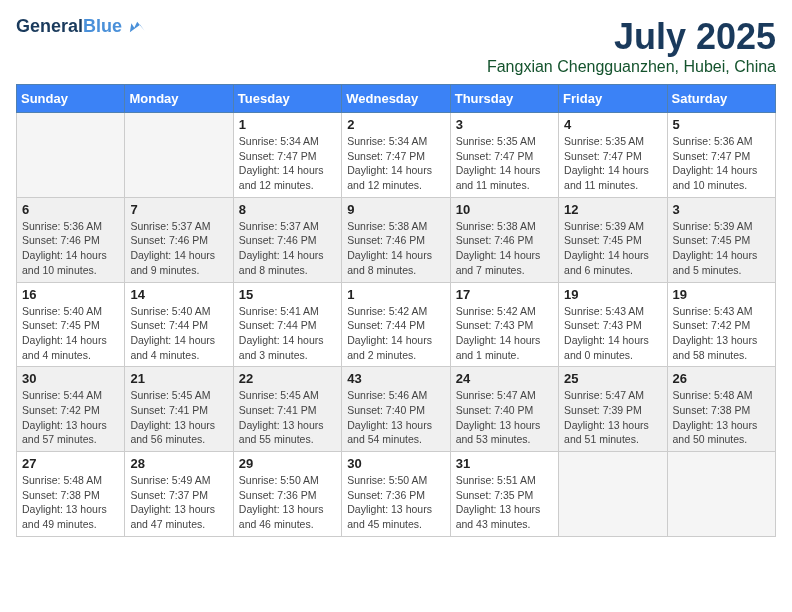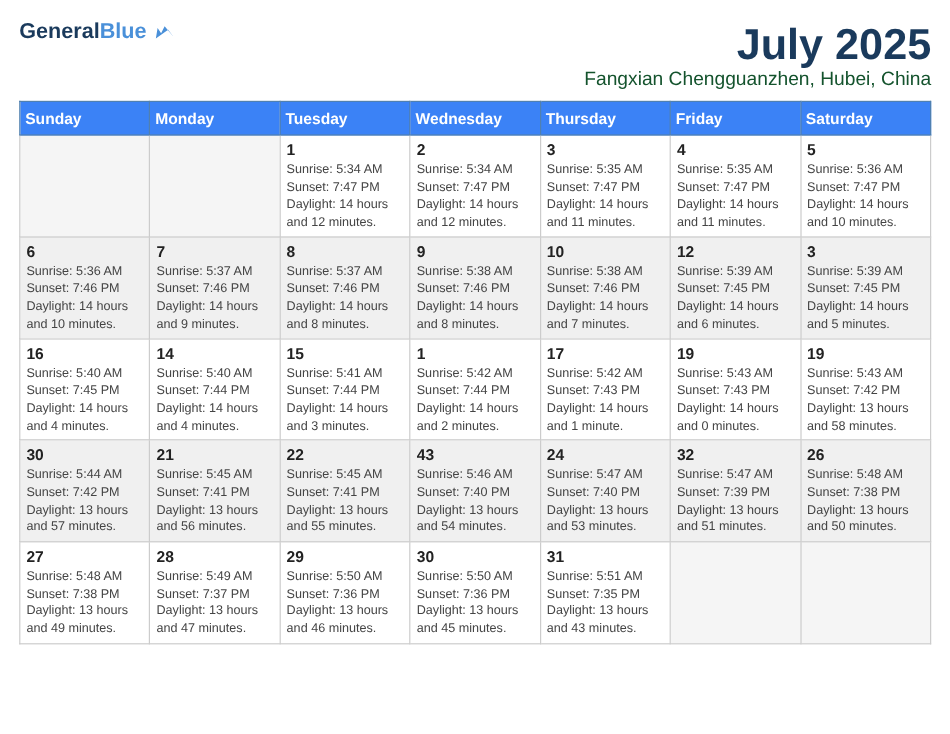--- a/index.html
+++ b/index.html
@@ -221,21 +221,21 @@
         </td>
         <td>
           <span class="day-number">43</span>
           <div class="day-info">Sunrise: 5:46 AM<br>Sunset: 7:40 PM<br>Daylight: 13 hours and 54 minutes.</div>
         </td>
         <td>
           <span class="day-number">24</span>
           <div class="day-info">Sunrise: 5:47 AM<br>Sunset: 7:40 PM<br>Daylight: 13 hours and 53 minutes.</div>
         </td>
         <td>
-          <span class="day-number">32</span>
+          <span class="day-number">25</span>
           <div class="day-info">Sunrise: 5:47 AM<br>Sunset: 7:39 PM<br>Daylight: 13 hours and 51 minutes.</div>
         </td>
         <td>
           <span class="day-number">26</span>
           <div class="day-info">Sunrise: 5:48 AM<br>Sunset: 7:38 PM<br>Daylight: 13 hours and 50 minutes.</div>
         </td>
       </tr>
       <tr>
         <td>
           <span class="day-number">27</span>

